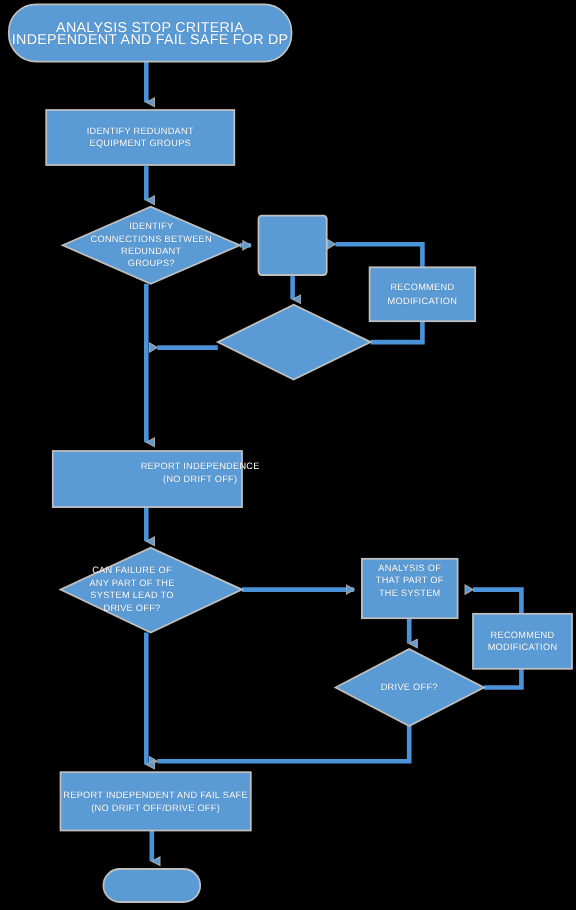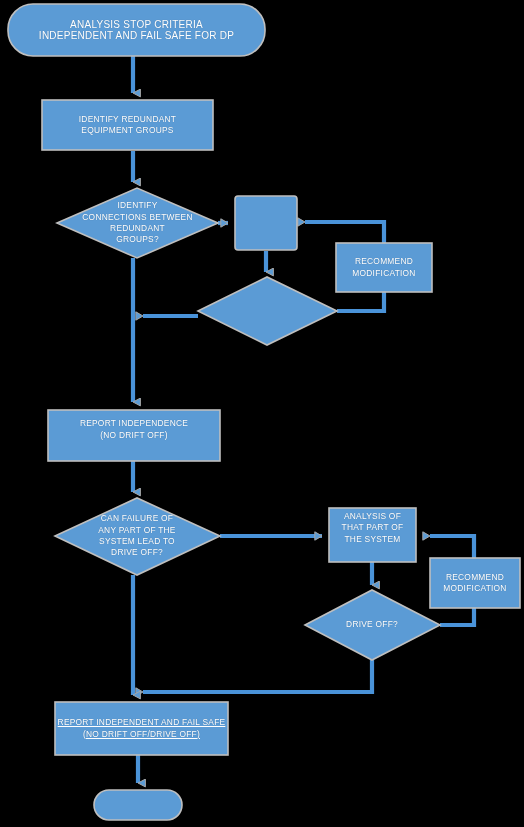--- a/index.html
+++ b/index.html
@@ -29,21 +29,21 @@
     justify-content: center;
     text-align: center;
     color: #FFFFFF;
     font-size: 8.4px;
     line-height: 11.4px;
     letter-spacing: 0.25px;
     pointer-events: none;
     white-space: pre-line;
     text-shadow: 0 0 1px rgba(0,0,0,0.25);
   }
-  .node-text.big { font-size: 10px; }
+  .node-text.big { font-size: 13px; }
 </style>
 </head>
 <body>
 
 <div id="canvas">
 
   <svg class="layer" viewBox="0 0 524 827">
     <defs>
       <marker id="arrowDown" markerWidth="10" markerHeight="9" refX="4.5" refY="8" orient="auto" markerUnits="userSpaceOnUse">
         <path d="M0.6,0.6 L8.4,0.6 L4.5,8 Z" fill="#5B9BD5" stroke="#A6A6A6" stroke-width="1"></path>
@@ -119,35 +119,35 @@
   <div class="node-text" style="left:55px; top:190px; width:165px; height:66px;">IDENTIFY
 CONNECTIONS BETWEEN
 REDUNDANT
 GROUPS?</div>
 
 
   <div class="node-text" style="left:336px; top:243px; width:96px; height:49px;">RECOMMEND
 MODIFICATION</div>
 
 
-  <div class="node-text" style="left:48px; top:410px; width:172px; height:39px;">REPORT INDEPENDENCE
+  <div class="node-text" style="left:48px; top:410px; width:172px; height:39px;padding-left:48px;">REPORT INDEPENDENCE
 (NO DRIFT OFF)</div>
 
-  <div class="node-text" style="left:57px; top:501px; width:160px; height:70px;">CAN FAILURE OF
+  <div class="node-text" style="left:40px; top:501px; width:160px; height:70px;">CAN FAILURE OF
 ANY PART OF THE
 SYSTEM LEAD TO
 DRIVE OFF?</div>
 
   <div class="node-text" style="left:329px; top:508px; width:87px; height:40px;">ANALYSIS OF
 THAT PART OF
 THE SYSTEM</div>
 
   <div class="node-text" style="left:430px; top:558px; width:90px; height:50px;">RECOMMEND
 MODIFICATION</div>
 
   <div class="node-text" style="left:312px; top:610px; width:120px; height:30px;">DRIVE OFF?</div>
 
-  <div class="node-text" style="left:55px; top:702px; width:173px; height:53px;text-decoration:underline;">REPORT INDEPENDENT AND FAIL SAFE
+  <div class="node-text" style="left:55px; top:702px; width:173px; height:53px;">REPORT INDEPENDENT AND FAIL SAFE
 (NO DRIFT OFF/DRIVE OFF)</div>
 
   <div class="node-text" style="left:94px; top:830px; width:104px; height:30px;">STOP ANALYSIS</div>
 
 </div>
 
 </body></html>

